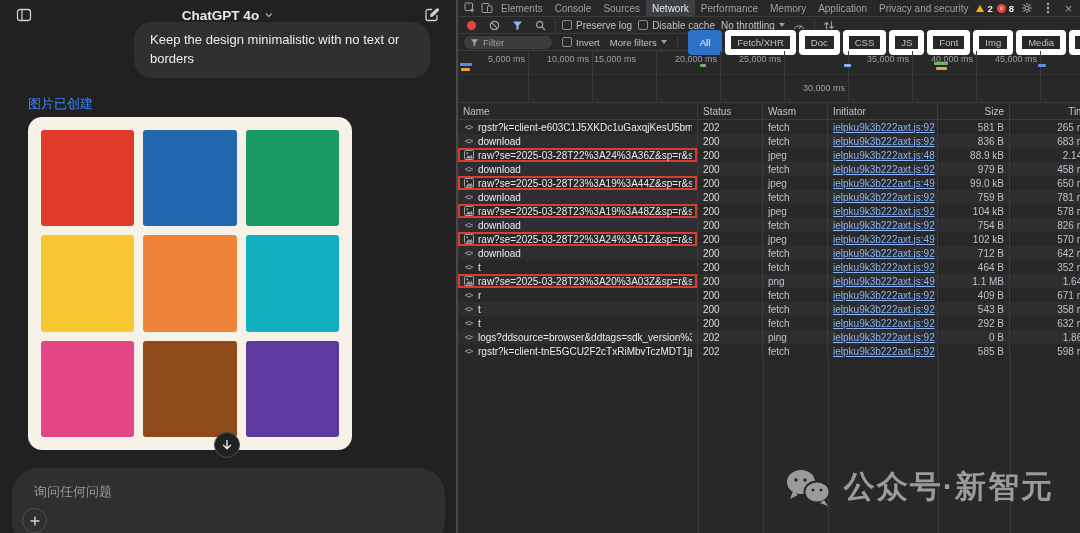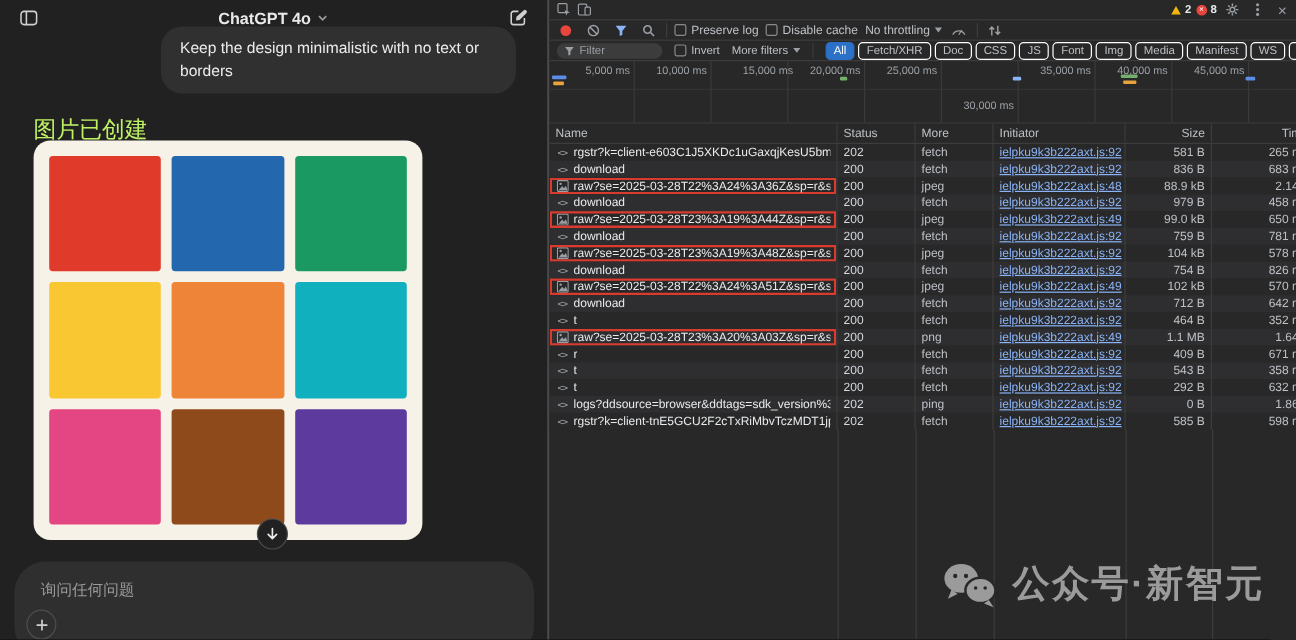--- a/index.html
+++ b/index.html
@@ -5,21 +5,21 @@
   * { box-sizing: border-box; margin: 0; padding: 0; }
   html,body { width:1080px; height:533px; background:#111; font-family:"Liberation Sans", sans-serif; }
   #screen { position:relative; width:1080px; height:533px; overflow:hidden; }
 
   
   .chat { position:absolute; left:0; top:0; width:458px; height:533px; background:#212121; overflow:hidden; border-right:2px solid #4a4a4a; }
   .chat-top { position:relative; height:30px; display:flex; align-items:center; justify-content:space-between; padding:0 12px; }
   .icon-btn { background:none; border:none; cursor:pointer; display:flex; align-items:center; justify-content:center; width:24px; height:24px; }
   .model { position:absolute; left:50%; transform:translateX(-50%); display:flex; align-items:center; gap:5px; color:#e8e8e8; font-size:13.5px; font-weight:600; cursor:pointer; }
   .bubble { position:absolute; right:26px; top:22px; max-width:296px; background:#303030; color:#ececec; font-size:13px; line-height:1.45; padding:9px 16px; border-radius:18px; }
-  .created { position:absolute; left:28px; top:95px; font-size:19px; color:#bef264; }
+  .created { position:absolute; left:28px; top:95px; font-size:13px; color:#3b82f6; }
   .card { position:absolute; left:28px; top:117px; width:324px; height:333px; background:#f7f2e7; border-radius:14px; }
   .grid { position:absolute; inset:13px; display:grid; grid-template-columns:repeat(3,1fr); grid-template-rows:repeat(3,1fr); gap:9px; }
   .cell { border-radius:3px; }
   .scrolldown { position:absolute; left:214px; top:432px; width:26px; height:26px; border-radius:50%; background:#212121; border:1px solid #4d4d4d; display:flex; align-items:center; justify-content:center; cursor:pointer; z-index:3; }
   .composer { position:absolute; left:12px; width:433px; top:468px; height:80px; background:#2f2f2f; border-radius:26px; }
   .ph { position:absolute; left:22px; top:15px; font-size:13px; color:#9a9a9a; }
   .crow { position:absolute; left:10px; right:10px; top:40px; display:flex; gap:8px;flex-direction:column; }
   .cbtn { cursor:pointer; background:transparent; }
   .cbtn.circle { width:25px; height:25px; border-radius:50%; border:1px solid #4e4e4e; color:#d6d6d6; display:flex; align-items:center; justify-content:center; }
   .cbtn.pill { height:25px; border-radius:14px; border:1px solid #4e4e4e; color:#e3e3e3; display:flex; align-items:center; gap:5px; padding:0 11px; font-size:12px; white-space:nowrap; }
@@ -41,21 +41,21 @@
   .recdot { width:9px; height:9px; border-radius:50%; background:#e8453c; display:block; }
   .vsep { width:1px; height:12px; background:#3c3c3c; flex:none; }
   .cb { width:10px; height:10px; border:1px solid #8a8a8a; border-radius:2px; display:inline-block; margin-right:4px; background:#282828; flex:none; }
   .cblabel { display:inline-flex; align-items:center; cursor:pointer; white-space:nowrap; }
   .throttle { display:inline-flex; align-items:center; gap:4px; cursor:pointer; white-space:nowrap; }
   .caret { width:0; height:0; border-left:3.5px solid transparent; border-right:3.5px solid transparent; border-top:4px solid #9aa0a6; display:inline-block; }
   .fbar { height:17px; flex:none; display:flex; align-items:center; gap:10px; padding:0 6px; border-bottom:1px solid #3c3c3c; font-size:9.5px; color:#bdc1c6; }
   .finput { display:inline-flex; align-items:center; gap:4px; background:#3c3c3c; border-radius:8px; width:88px; height:13px; padding:0 6px; color:#9aa0a6; cursor:text; flex:none; }
   .morefilters { display:inline-flex; align-items:center; gap:4px; cursor:pointer; white-space:nowrap; }
   .chips { display:flex; align-items:center; gap:3px; }
-  .chip { padding:1px 6px; border:1px solid #ffffff; border-radius:4px; color:#bdc1c6; white-space:nowrap; cursor:pointer; }
+  .chip { padding:1px 6px; border:6px solid #ffffff; border-radius:4px; color:#bdc1c6; white-space:nowrap; cursor:pointer; }
   .chip.active { background:#2b71c7; border-color:#2b71c7; color:#fff; }
   .timeline { position:relative; height:52px; flex:none; border-bottom:1px solid #3c3c3c; overflow:hidden; }
   .tick-line { position:absolute; top:0; bottom:0; width:1px; background:#3a3a3a; }
   .tick-label { position:absolute; top:3px; font-size:9px; color:#9aa0a6; width:60px; text-align:right; }
   .tl-mid { position:absolute; left:0; right:0; top:23px; height:1px; background:#333; }
   .mark { position:absolute; height:3px; border-radius:1px; }
   .ntable { position:relative; flex:1; overflow:hidden; }
   .colline { position:absolute; top:0; bottom:0; width:1px; background:#3c3c3c; z-index:0; }
   .nhead { position:relative; z-index:2; display:flex; width:638px; height:17px; border-bottom:1px solid #3c3c3c; background:#282828; }
   .hcell { flex:none; padding:0 5px; color:#bdc1c6; font-size:10px; border-right:1px solid #3c3c3c; display:flex; align-items:center; height:100%; }
@@ -176,20 +176,30 @@
             <rect x="1" y="1" width="7.5" height="7.5" rx="1"></rect>
             <path d="M6.5 6.5 11 8.2 8.8 9 8 11Z" fill="#9aa0a6" stroke="none"></path>
           </svg>
       </span>
       <span class="ticon">
         <svg width="12" height="12" viewBox="0 0 12 12" fill="none" stroke="#9aa0a6">
             <rect x="1" y="1.5" width="7" height="9" rx="1"></rect>
             <rect x="6.5" y="4" width="4.5" height="6.5" rx="1" fill="#282828"></rect>
           </svg>
       </span>
+      <div class="tabs">
+          <span class="dtab">Elements</span>
+          <span class="dtab">Console</span>
+          <span class="dtab">Sources</span>
+          <span class="dtab active">Network</span>
+          <span class="dtab">Performance</span>
+          <span class="dtab">Memory</span>
+          <span class="dtab">Application</span>
+          <span class="dtab">Privacy and security</span>
+        </div>
       <div class="tright">
         <span class="badge">
             <i class="tri"></i>
             <b>2</b>
           </span>
         <span class="badge">
             <i class="dotx">×</i>
             <b>8</b>
           </span>
         <span class="ticon">
@@ -291,21 +301,21 @@
         </div>
     </div>
 
     <div class="timeline">
       <div class="tl-mid"></div>
     <div class="tick-line" style="left: 70px;"></div>
         <span class="tick-label" style="left: 7px;">5,000 ms</span>
         <div class="tick-line" style="left: 134px;"></div>
         <span class="tick-label" style="left: 71px;">10,000 ms</span>
         <div class="tick-line" style="left: 198px;"></div>
-        <span class="tick-label" style="left: 143px;">15,000 ms</span>
+        <span class="tick-label" style="left: 127px; text-align: center;">15,000 ms</span>
         <div class="tick-line" style="left: 262px;"></div>
         <span class="tick-label" style="left: 199px;">20,000 ms</span>
         <div class="tick-line" style="left: 326px;"></div>
         <span class="tick-label" style="left: 263px;">25,000 ms</span>
         <div class="tick-line" style="left: 390px;"></div>
         <span class="tick-label" style="left: 327px; margin-top: 29px;">30,000 ms</span>
         <div class="tick-line" style="left: 454px;"></div>
         <span class="tick-label" style="left: 391px;">35,000 ms</span>
         <div class="tick-line" style="left: 518px;"></div>
         <span class="tick-label" style="left: 455px;">40,000 ms</span>
@@ -317,21 +327,21 @@
         <div class="mark" style="left: 386px; top: 13px; width: 7px; background: rgb(138, 180, 248);"></div>
         <div class="mark" style="left: 476px; top: 11px; width: 14px; background: rgb(116, 176, 108);"></div>
         <div class="mark" style="left: 478px; top: 16px; width: 11px; background: rgb(232, 163, 61);"></div>
         <div class="mark" style="left: 580px; top: 13px; width: 8px; background: rgb(91, 142, 232);"></div>
       </div>
 
     <div class="ntable">
       <div class="nhead">
           <span class="hcell c0">Name</span>
           <span class="hcell c1">Status</span>
-          <span class="hcell c2">More</span>
+          <span class="hcell c2">Wasm</span>
           <span class="hcell c3">Initiator</span>
           <span class="hcell c4">Size</span>
           <span class="hcell c5">Time</span>
         </div>
       <div class="nbody">
           <div class="nrow">
             <span class="ncell c0 name">
               <span class="ric fetchic">&lt;&gt;</span>
               <span class="ntext">rgstr?k=client-e603C1J5XKDc1uGaxqjKesU5bmT1Pg...</span>
             </span>

